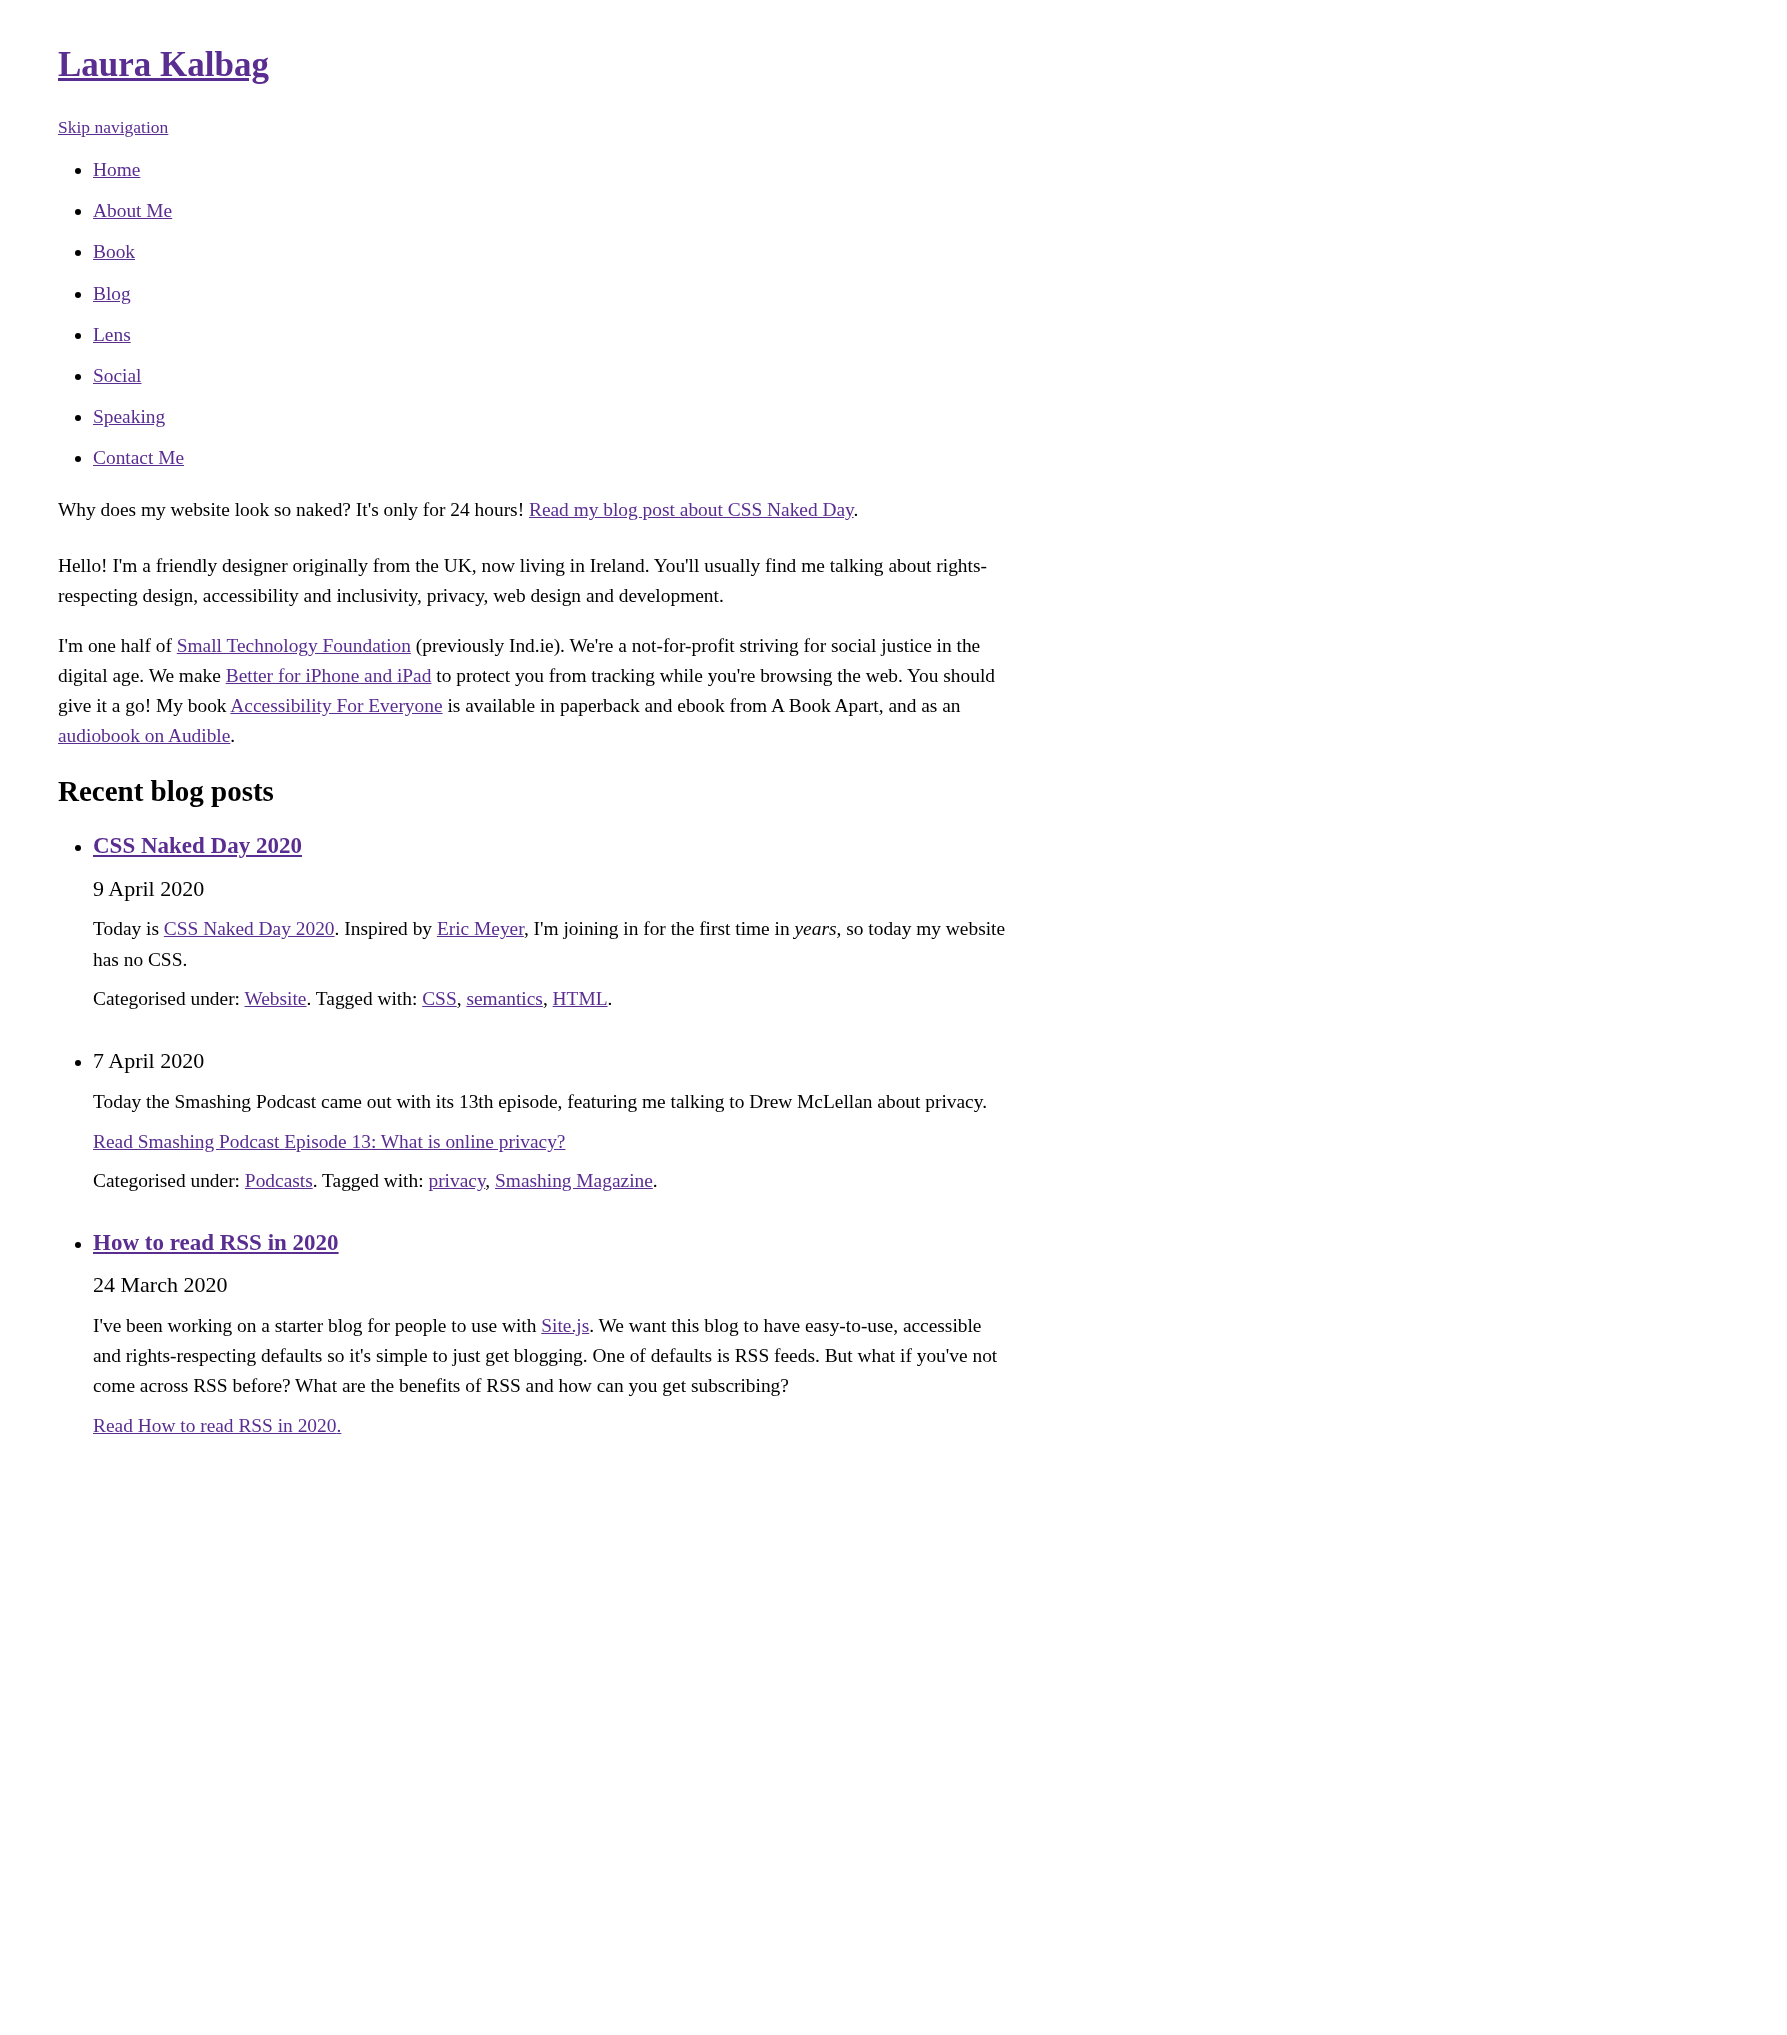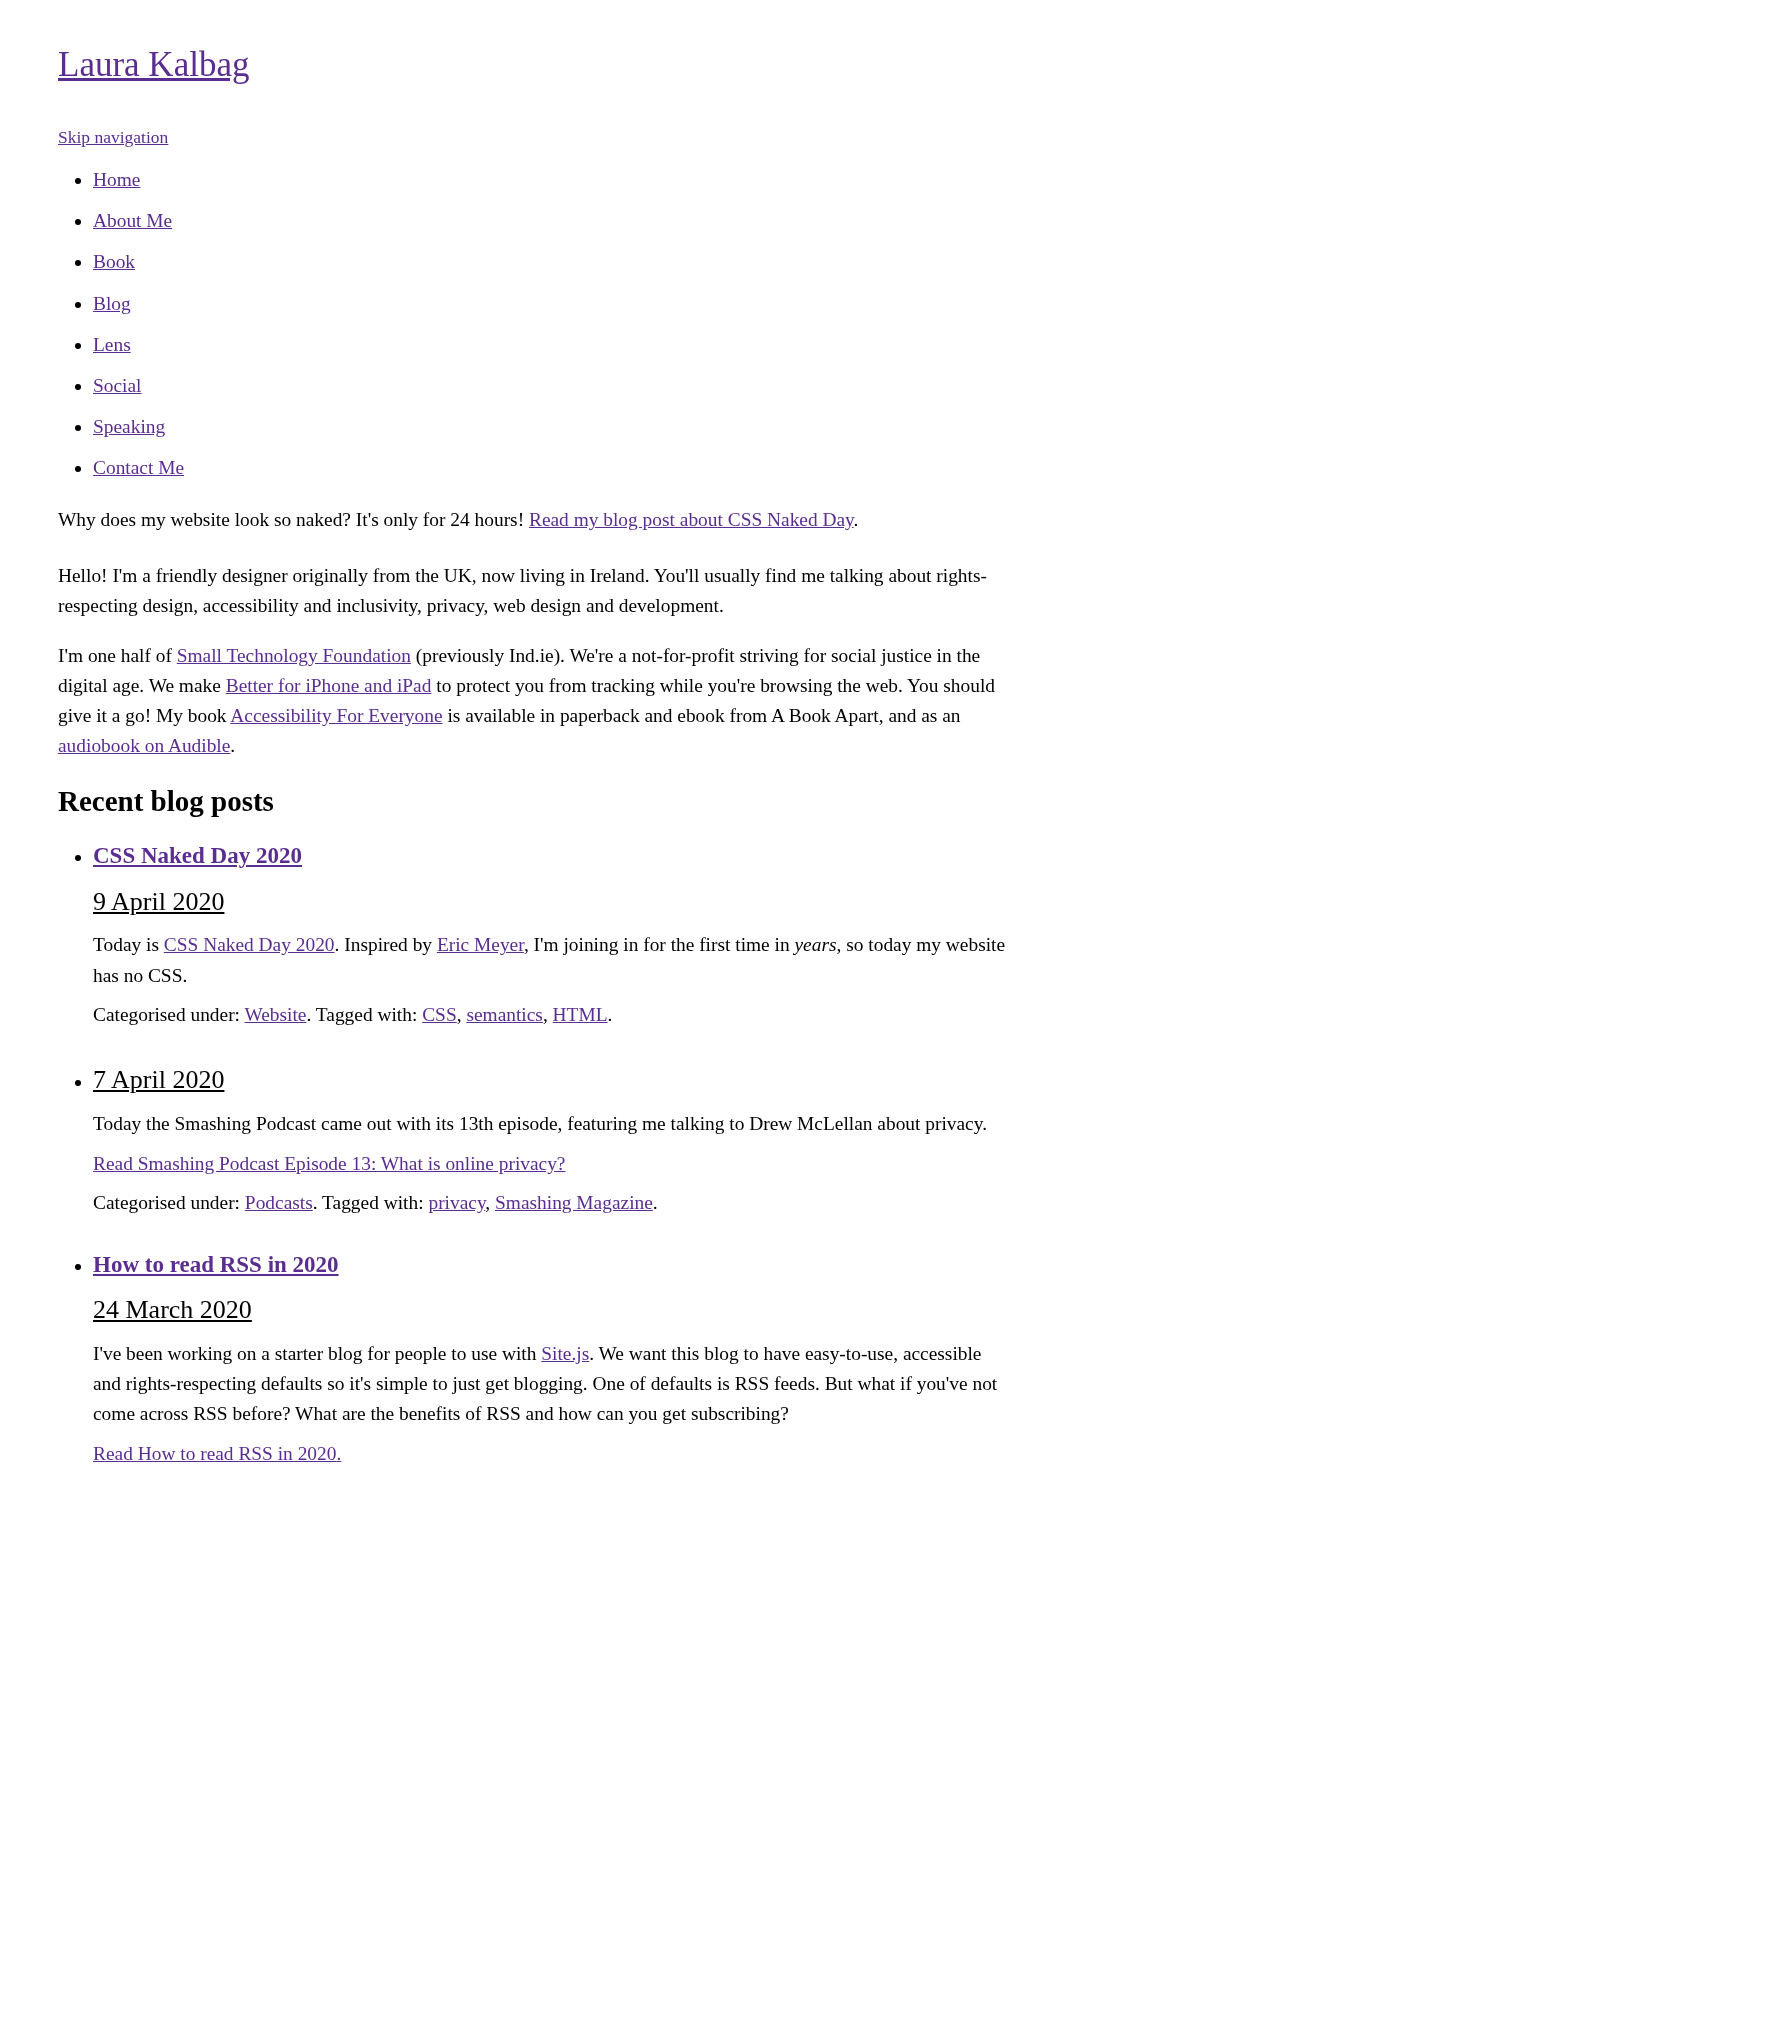--- a/index.html
+++ b/index.html
@@ -18,22 +18,22 @@
       max-width: 1067px;
     }
 
     a {
       color: #5a2d91;
       text-decoration: underline;
     }
 
     h1.site-title {
       font-size: 35px;
-      font-weight: normal;
-      margin-bottom: 32px;
+      font-weight: bold;
+      margin-bottom: 22px;
     }
 
     .skip-nav {
       display: block;
       margin-bottom: 15.5px;
       font-size: 17.5px;
     }
 
     nav ul {
       list-style: disc;
@@ -80,23 +80,22 @@
       margin-bottom: 31px;
     }
 
     .post-title {
       font-size: 23px;
       font-weight: bold;
       margin-bottom: 7.8px;
     }
 
     .post-date {
-      font-size: 26px;
+      font-size: 22px;
       margin-bottom: 9.7px;
-      text-decoration: underline;
     }
 
     .post-excerpt {
       font-size: 19.4px;
       margin-bottom: 9.7px;
       line-height: 1.55;
     }
 
     .read-more {
       font-size: 19.4px;

